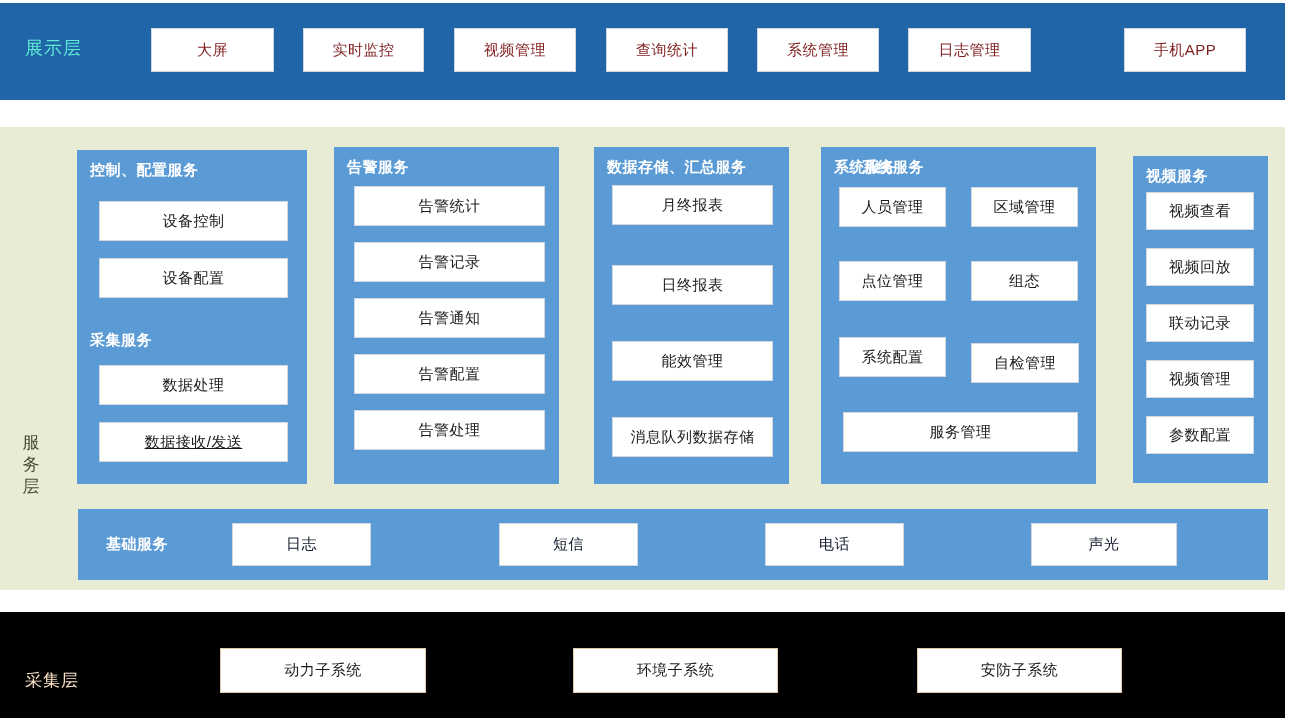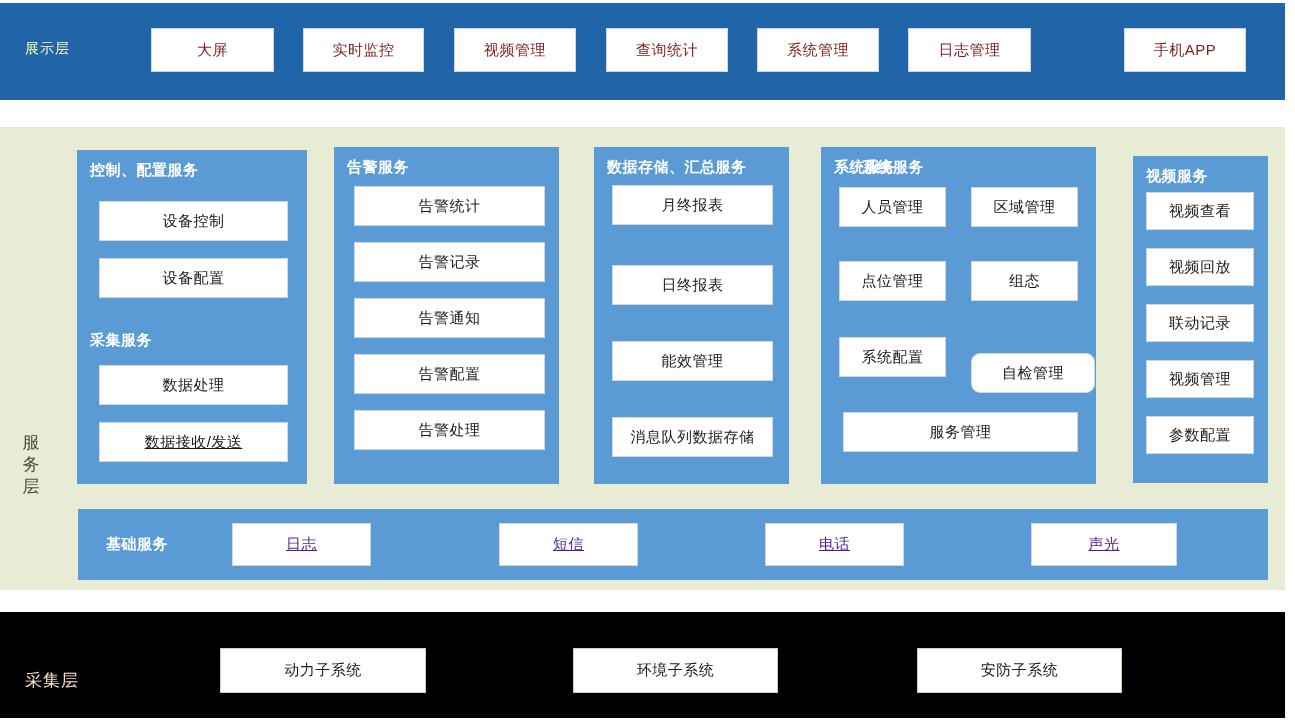--- a/index.html
+++ b/index.html
@@ -28,22 +28,22 @@
     left: 0;
     top: 3px;
     width: 1285px;
     height: 97px;
     background: #2065a8;
   }
   .band-presentation .layer-label {
     position: absolute;
     left: 25px;
     top: 34px;
-    color: #fef9c3;
-    font-size: 14px;
+    color: #5eead4;
+    font-size: 18px;
     letter-spacing: 1px;
     line-height: 22px;
   }
   .pres-box {
     position: absolute;
     top: 25px;
     height: 44px;
     background: #ffffff;
     border: 1px solid #cfd6dd;
     box-sizing: border-box;
@@ -138,24 +138,23 @@
   .basic-item {
     position: absolute;
     top: 14px;
     height: 43px;
     background: #ffffff;
     border: 1px solid #d0d7de;
     box-sizing: border-box;
     display: flex;
     align-items: center;
     justify-content: center;
-    color: #4c1d95;
-    font-size: 15px;
-    letter-spacing: 0.5px;
-    text-decoration: underline;
+    color: #0f172a;
+    font-size: 15px;
+    letter-spacing: 0.5px;
   }
 
   
   .band-collection {
     position: absolute;
     left: 0;
     top: 612px;
     width: 1285px;
     height: 106px;
     background: #000000;
@@ -242,21 +241,21 @@
       <div class="panel-title ghost">系统服务</div>
       <div class="panel-title ghost2">系统服务</div>
 
       <div class="svc-item" style="left:18px;top:40px;width:107px;height:40px;">人员管理</div>
       <div class="svc-item" style="left:150px;top:40px;width:107px;height:40px;">区域管理</div>
 
       <div class="svc-item" style="left:18px;top:114px;width:107px;height:40px;">点位管理</div>
       <div class="svc-item" style="left:150px;top:114px;width:107px;height:40px;">组态</div>
 
       <div class="svc-item" style="left:18px;top:190px;width:107px;height:40px;">系统配置</div>
-      <div class="svc-item" style="left:150px;top:206px;width:124px;height:40px;border-radius:9px;">自检管理</div>
+      <div class="svc-item" style="left:150px;top:196px;width:108px;height:40px;">自检管理</div>
 
       <div class="svc-item" style="left:22px;top:265px;width:235px;height:40px;">服务管理</div>
     </div>
 
     <div class="svc-panel" style="left:1133px;top:29px;width:135px;height:327px;">
       <div class="panel-title">视频服务</div>
       <div class="svc-item" style="left:13px;top:36px;width:108px;height:38px;">视频查看</div>
       <div class="svc-item" style="left:13px;top:92px;width:108px;height:38px;">视频回放</div>
       <div class="svc-item" style="left:13px;top:148px;width:108px;height:38px;">联动记录</div>
       <div class="svc-item" style="left:13px;top:204px;width:108px;height:38px;">视频管理</div>

